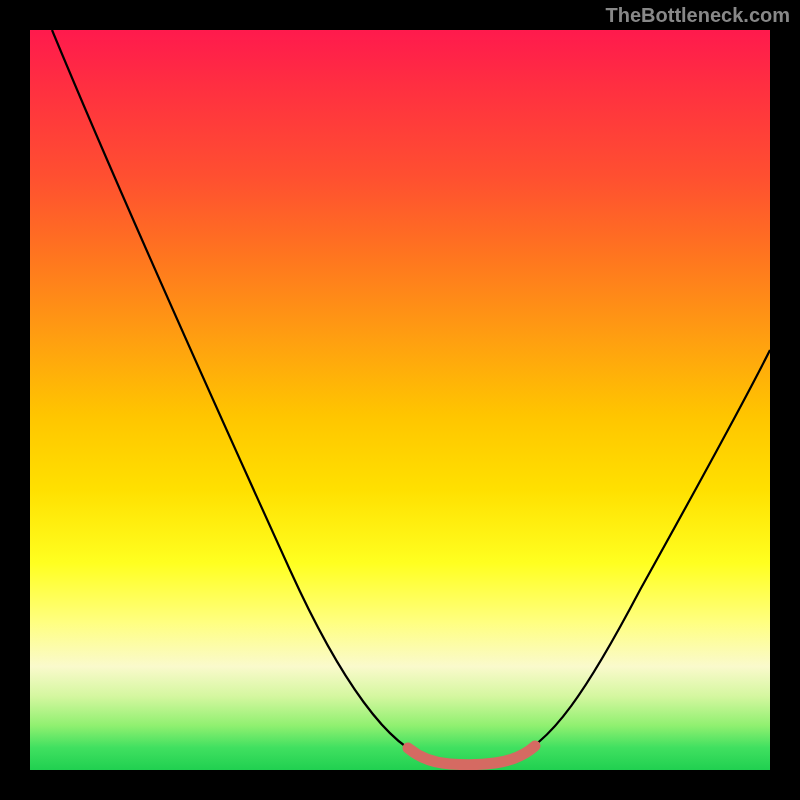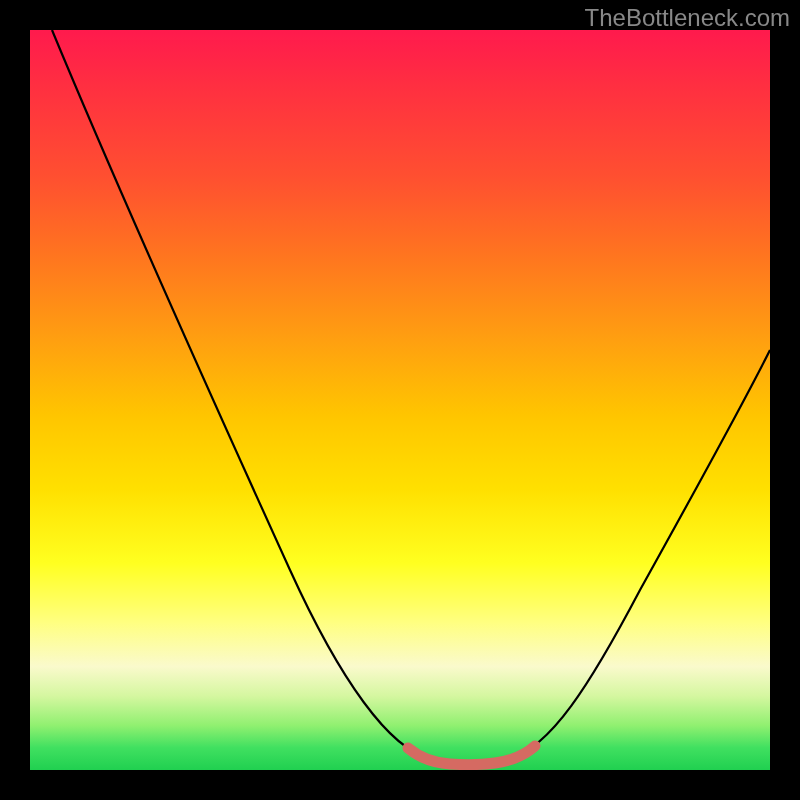--- a/index.html
+++ b/index.html
@@ -9,22 +9,22 @@
     height: 800px;
     background: #000;
     position: relative;
     font-family: Arial, sans-serif;
   }
   .watermark {
     position: absolute;
     top: 4px;
     right: 10px;
     color: #888;
-    font-size: 24px;
-    font-weight: 400;
+    font-size: 20px;
+    font-weight: 700;
     z-index: 10;
   }
   .plot-area {
     position: absolute;
     left: 30px;
     top: 30px;
     width: 740px;
     height: 740px;
     background: linear-gradient(to bottom,
       #ff1a4d 0%,

